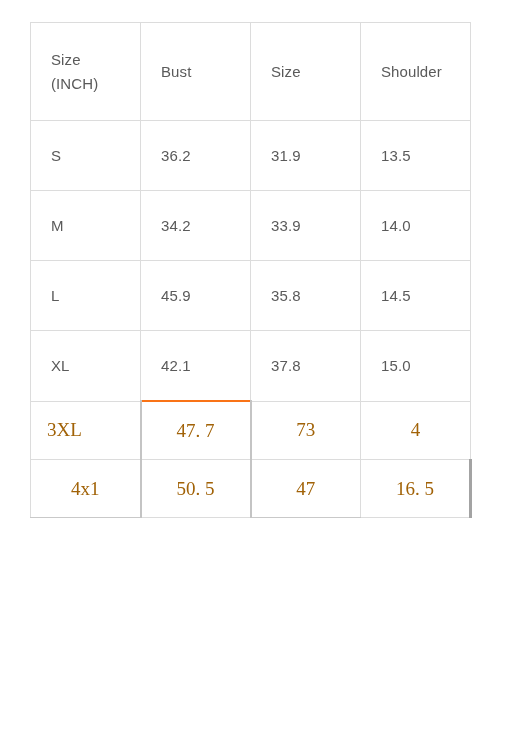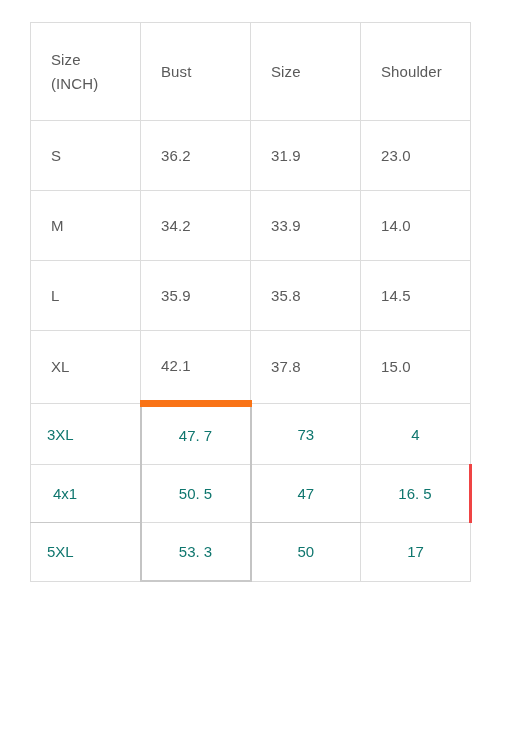--- a/index.html
+++ b/index.html
@@ -56,38 +56,37 @@
     vertical-align: middle;
   }
 
   
   .sec-alt td {
     border: 1px solid #dcdcdc;
     height: 57px;
     padding: 0;
     text-align: center;
     vertical-align: middle;
-    font-family: Liberation Sans, sans-serif;
-    font-size: 15px;
+    font-family: Liberation Serif, serif;
+    font-size: 19px;
     font-weight: 400;
-    color: #0f766e;
+    color: #a16207;
     letter-spacing: 0;
   }
   .sec-alt td.sz-left {
     text-align: left;
     padding-left: 16px;
   }
   .sec-alt td.sz-indent {
-    text-align: left;
-    padding-left: 22px;
+    text-align: center;
   }
 
   
-  .sec-alt tr.row-3xl td.cell-bust { border-top: 7px solid #f97316; }
-  .sec-alt tr.row-4xl td.cell-shoulder { border-right: 3px solid #ef4444; }
+  .sec-alt tr.row-3xl td.cell-bust { border-top: 2px solid #f97316; }
+  .sec-alt tr.row-4xl td.cell-shoulder { border-right: 3px solid #a3a3a3; }
   .sec-alt tr.row-5xl td.cell-bust { border-bottom: 2px solid #c9c9c9; }
   .sec-alt tr.row-3xl td.cell-bust,
   .sec-alt tr.row-4xl td.cell-bust,
   .sec-alt tr.row-5xl td.cell-bust {
     border-left: 2px solid #c4c4c4;
     border-right: 2px solid #c4c4c4;
   }
   .sec-alt tr.row-4xl td.cell-size,
   .sec-alt tr.row-4xl td.cell-waist {
     border-top-color: #c9c9c9;
@@ -114,31 +113,31 @@
         <th>Size</th>
         <th>Shoulder</th>
       </tr>
     </thead>
 
     <tbody class="sec-main">
       <tr>
         <td>S</td>
         <td>36.2</td>
         <td>31.9</td>
-        <td>23.0</td>
+        <td>13.5</td>
       </tr>
       <tr>
         <td>M</td>
         <td>34.2</td>
         <td>33.9</td>
         <td>14.0</td>
       </tr>
       <tr>
         <td>L</td>
-        <td>35.9</td>
+        <td>45.9</td>
         <td>35.8</td>
         <td>14.5</td>
       </tr>
       <tr>
         <td>XL</td>
         <td>42.1</td>
         <td>37.8</td>
         <td>15.0</td>
       </tr>
     </tbody>
@@ -149,21 +148,15 @@
         <td class="cell-bust">47. 7</td>
         <td class="cell-waist">73</td>
         <td class="cell-shoulder">4</td>
       </tr>
       <tr class="row-4xl">
         <td class="cell-size sz-indent">4x1</td>
         <td class="cell-bust">50. 5</td>
         <td class="cell-waist">47</td>
         <td class="cell-shoulder">16. 5</td>
       </tr>
-      <tr class="row-5xl">
-        <td class="cell-size sz-left">5XL</td>
-        <td class="cell-bust">53. 3</td>
-        <td class="cell-waist">50</td>
-        <td class="cell-shoulder">17</td>
-      </tr>
     </tbody>
   </table>
 </div>
 
 </body></html>

